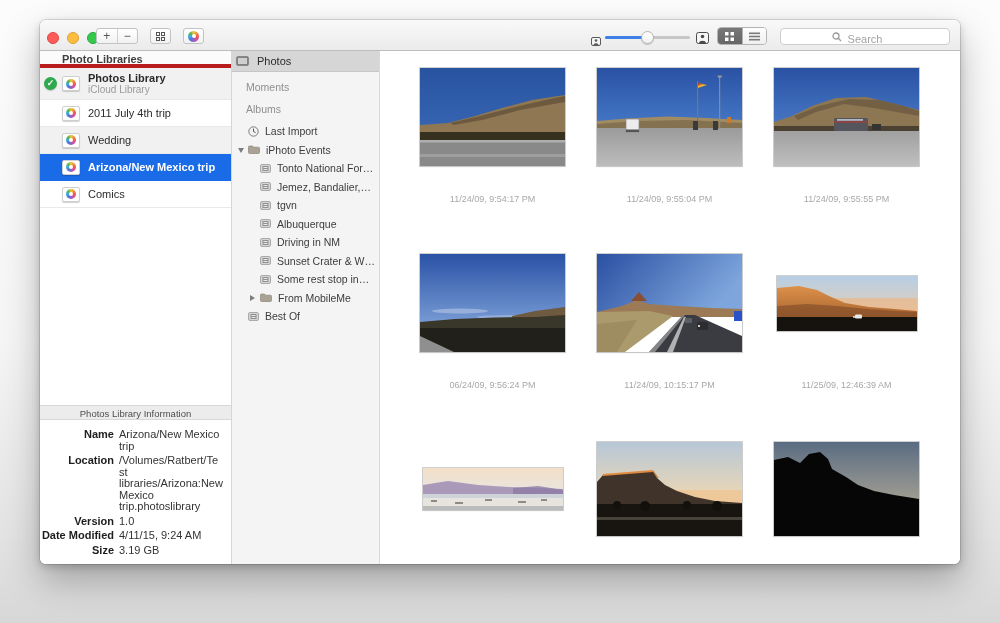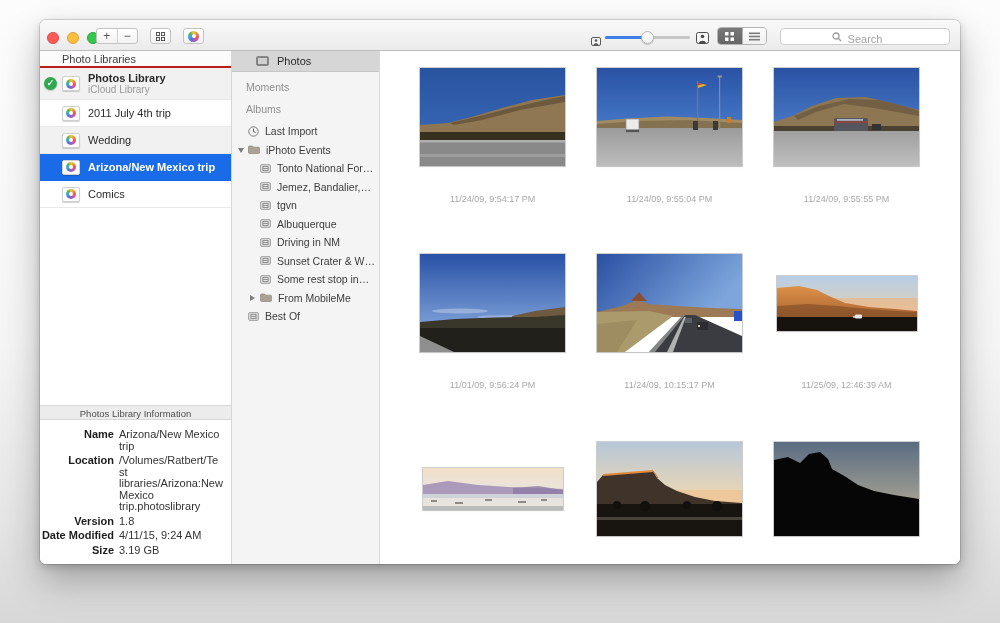--- a/index.html
+++ b/index.html
@@ -47,22 +47,22 @@
     border:1px solid #cdcdcd; border-radius:4px; }
   .searchbox svg { position:absolute; left:calc(50% - 33px); top:3px; }
   .searchbox input { width:100%; height:100%; border:none; outline:none; background:transparent;
     text-align:center; font-size:11px; font-family:"Liberation Sans",sans-serif; color:#333; }
   .searchbox input::placeholder { color:#a3a3a3; }
   
   .content { flex:1; display:flex; min-height:0; }
   
   .sidebar-left { flex:0 0 192px; width:192px; background:#fff; border-right:1px solid #d6d6d6;
     display:flex; flex-direction:column; font-size:11px; }
-  .sb-header { height:17px; line-height:16px; padding-left:22px; color:#3f3f3f; font-weight:normal;
-    border-bottom:2px solid #b91c1c; background:#fbfbfb; }
+  .sb-header { height:17px; line-height:16px; padding-left:22px; color:#3f3f3f; font-weight:bold;
+    border-bottom:4px solid #b91c1c; background:#fbfbfb; }
   .lib-row { position:relative; display:flex; align-items:center; padding-left:22px; height:27px;
     border-bottom:1px solid #e9e9e9; cursor:default; }
   .lib-row.first { height:32px; }
   .lib-row.alt { background:#f1f1f1; }
   .lib-row.selected { background:#1a6be8; border-bottom-color:#1a6be8; }
   .check-badge { position:absolute; left:4px; top:9px; width:13px; height:13px; border-radius:50%;
     background:#2fa94e; box-shadow:0 1px 1px rgba(0,0,0,.2); }
   .check-badge::after { content:"\2713"; position:absolute; inset:0; color:#fff; font-size:9px;
     line-height:13px; text-align:center; font-weight:bold; }
   .lib-icon { width:18px; height:15px; background:#fff; border:1px solid #cfcfcf; border-radius:2px;
@@ -77,21 +77,21 @@
   .info-header { margin-top:auto; height:15px; line-height:15px; text-align:center; font-size:9.5px;
     color:#4e4e4e; background:#ececec; border-top:1px solid #d8d8d8; border-bottom:1px solid #d8d8d8; }
   .info-body { padding:9px 6px 8px 0; display:grid; grid-template-columns:74px 1fr;
     column-gap:5px; row-gap:3px; font-size:11px; line-height:11.5px; }
   .info-label { text-align:right; font-weight:bold; color:#1d1d1d; }
   .info-value { color:#333; word-break:break-word; padding-right:2px; }
   
   .sidebar-mid { flex:0 0 148px; width:148px; background:#f4f4f4; border-right:1px solid #d9d9d9;
     font-size:10.5px; color:#3c3c3c; }
   .mid-photos-row { height:21px; background:#d6d6d6; border-bottom:1px solid #c6c6c6;
-    display:flex; align-items:center; padding-left:24px; gap:8px; color:#2a2a2a; font-size:11px; }
+    display:flex; align-items:center; padding-left:4px; gap:8px; color:#2a2a2a; font-size:11px; }
   .mid-section { margin:9px 0 0 14px; height:13px; color:#8f8f8f; }
   .tree { margin-top:6px; }
   .tree-row { display:flex; align-items:center; height:18.5px; position:relative; }
   .tree-row.lvl0 { padding-left:16px; }
   .tree-row.lvl1 { padding-left:28px; }
   .tree-icon { margin-right:6px; display:flex; flex:0 0 auto; }
   .tree-label { white-space:nowrap; overflow:hidden; }
   .disc { position:absolute; width:0; height:0; top:7px; }
   .disc.down { border-left:3.5px solid transparent; border-right:3.5px solid transparent; border-top:5px solid #7d7d7d; }
   .disc.right { border-top:3.5px solid transparent; border-bottom:3.5px solid transparent; border-left:5px solid #7d7d7d; top:6px; }
@@ -226,21 +226,21 @@
           </span>
       </div>
 
       <div class="info-header">Photos Library Information</div>
       <div class="info-body">
         <span class="info-label">Name</span>
         <span class="info-value">Arizona/New Mexico trip</span>
         <span class="info-label">Location</span>
         <span class="info-value">/Volumes/Ratbert/Test libraries/Arizona:New Mexico trip.photoslibrary</span>
         <span class="info-label">Version</span>
-        <span class="info-value">1.8</span>
+        <span class="info-value">1.0</span>
         <span class="info-label">Date Modified</span>
         <span class="info-value">4/11/15, 9:24 AM</span>
         <span class="info-label">Size</span>
         <span class="info-value">3.19 GB</span>
       </div>
     </div>
 
     <div class="sidebar-mid">
       <div class="mid-photos-row">
         <svg width="13" height="10" viewBox="0 0 13 10">
@@ -466,21 +466,21 @@
                 </defs>
               <rect width="145" height="76" fill="url(#s4)"></rect>
               <ellipse cx="40" cy="57" rx="28" ry="2.5" fill="#ffffff" opacity="0.3"></ellipse>
               <ellipse cx="92" cy="63" rx="35" ry="2" fill="#ffffff" opacity="0.25"></ellipse>
               <polygon points="92,62 115,57 145,53 145,72 92,72" fill="#6d5a41"></polygon>
               <polygon points="0,68 35,65 75,63.5 115,63 145,61 145,76 0,76" fill="#39362a"></polygon>
               <rect y="74" width="145" height="24" fill="#21201a"></rect>
               <polygon points="0,82 34,98 0,98" fill="#8f8f8f"></polygon>
             </svg>
           </div>
-          <div class="caption">11/01/09, 9:56:24 PM</div>
+          <div class="caption">06/24/09, 9:56:24 PM</div>
         </div>
 
         <div class="cell">
           <div class="thumb-wrap">
             <svg class="thumb" width="145" height="98" viewBox="0 0 145 98">
               <defs>
                   <linearGradient id="s5" x1="0" y1="0" x2="1" y2="0.4">
                     <stop offset="0" stop-color="#2a50a2"></stop>
                     <stop offset="1" stop-color="#7ea6dc"></stop>
                   </linearGradient>

